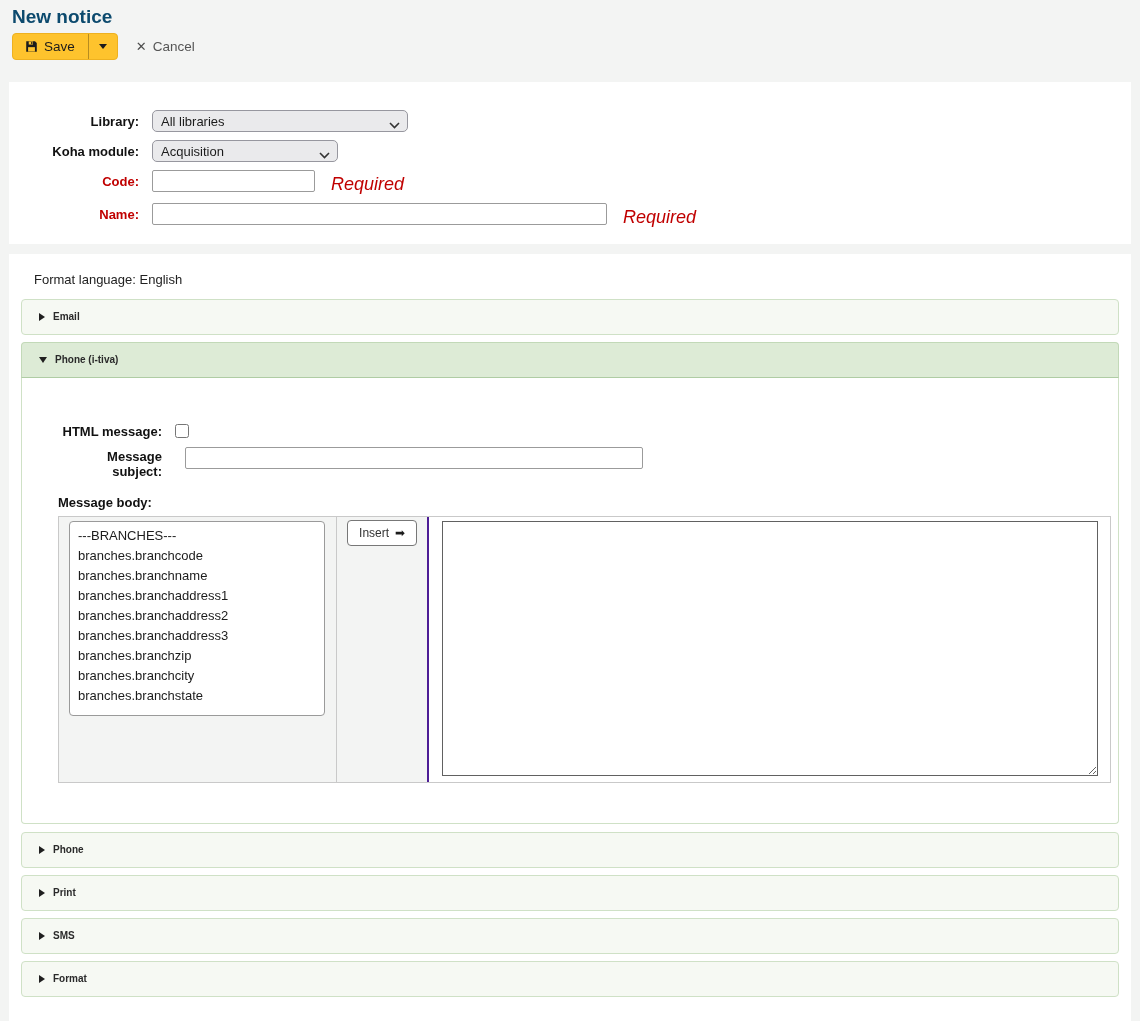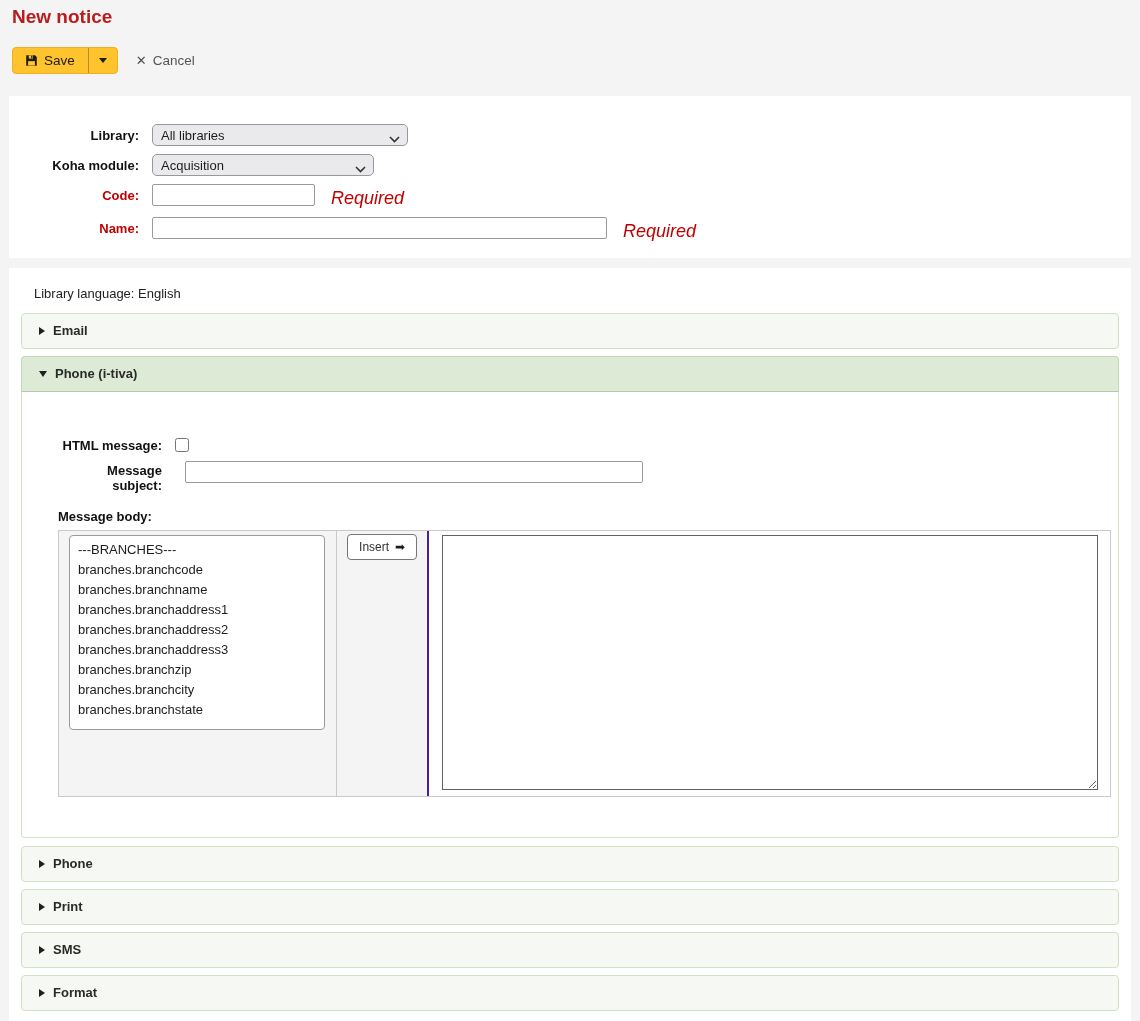--- a/index.html
+++ b/index.html
@@ -6,22 +6,22 @@
   html,body { margin:0; padding:0; }
   body {
     width:1140px; height:1021px; overflow:hidden;
     background:#f3f4f3;
     font-family:"Liberation Sans", sans-serif;
     font-size:13px; color:#222;
   }
 
   
   .top { padding:5px 12px 0 12px; }
-  h1.page-title { margin:0; font-size:19px; line-height:24px; font-weight:bold; color:#b91c1c; }
-  .toolbar { margin-top:17px; height:28px; display:flex; align-items:center; }
+  h1.page-title { margin:0; font-size:19px; line-height:24px; font-weight:bold; color:#0c4a6e; }
+  .toolbar { margin-top:3px; height:28px; display:flex; align-items:center; }
 
   .btn-split { display:inline-flex; align-items:stretch; border:1px solid #eeb120; border-radius:4px; overflow:hidden; background:#fec32d; cursor:pointer; }
   .btn-split .btn-main { display:flex; align-items:center; gap:6px; padding:5px 13px 5px 12px; font-size:13.5px; color:#1c1c1c; }
   .btn-split .btn-caret { display:flex; align-items:center; padding:0 10px; border-left:1px solid rgba(0,0,0,.28); }
   .caret-down { width:0; height:0; border-left:4px solid transparent; border-right:4px solid transparent; border-top:5px solid #1c1c1c; }
 
   .cancel-link { display:flex; align-items:center; gap:6px; margin-left:18px; color:#555; font-size:13.5px; cursor:pointer; text-decoration:none; }
   .x-icon { font-size:13px; color:#4d4d4d; line-height:1; }
 
   
@@ -42,31 +42,31 @@
     background:#eaeaec; border:1px solid #97979f; border-radius:5px;
     height:22px; font-size:13px; color:#1b1b1b; padding:0 26px 0 8px;
     font-family:"Liberation Sans", sans-serif;
   }
   .chev { position:absolute; right:8px; top:7px; pointer-events:none; }
 
   input.k-input {
     border:1px solid #9b9b9b; border-radius:2px; height:22px;
     padding:0 5px; font-size:13px; font-family:"Liberation Sans", sans-serif; background:#fff;
   }
-  .w-lib { width:256px; } .w-mod { width:222px; } .w-code { width:163px; } .w-name { width:455px; }
+  .w-lib { width:256px; } .w-mod { width:186px; } .w-code { width:163px; } .w-name { width:455px; }
 
   
   .default-lang { padding-left:13px; margin-bottom:12px; line-height:15px; color:#222; }
 
   
   .acc-header {
     display:flex; align-items:center; gap:8px;
     background:#f6f9f3; border:1px solid #cfe1c6; border-radius:4px;
     padding:9px 16px 9px 17px; margin-bottom:7px;
-    font-weight:bold; font-size:13px; color:#2a2a2a; line-height:16px; cursor:pointer;
+    font-weight:bold; font-size:10px; color:#2a2a2a; line-height:16px; cursor:pointer;
   }
   .acc-header.expanded {
     background:#ddebd6; border-color:#c2d9b8; border-bottom-color:#afcca4;
     border-radius:4px 4px 0 0; margin-bottom:0;
   }
   .tri-right { width:0; height:0; border-top:4.5px solid transparent; border-bottom:4.5px solid transparent; border-left:6px solid #1f1f1f; }
   .tri-down  { width:0; height:0; border-left:4.5px solid transparent; border-right:4.5px solid transparent; border-top:6px solid #1f1f1f; }
 
   .acc-body {
     border:1px solid #cfe1c6; border-top:none; border-radius:0 0 4px 4px;
@@ -170,21 +170,21 @@
   </div>
   <div class="form-row">
     <div class="f-label req">Name:</div>
     <input type="text" class="k-input w-name" value="" style="">
     <span class="required-note">Required</span>
   </div>
 </div>
 
 <div class="panel panel-2">
   <div class="default-lang">
-    <span>Library language:</span>
+    <span>Format language:</span>
     <span> </span>
     <span>English</span>
   </div>
 
   <div class="acc-header">
     <span class="tri-right"></span>
     <span>Email</span>
   </div>
 
   <div class="acc-header expanded">

